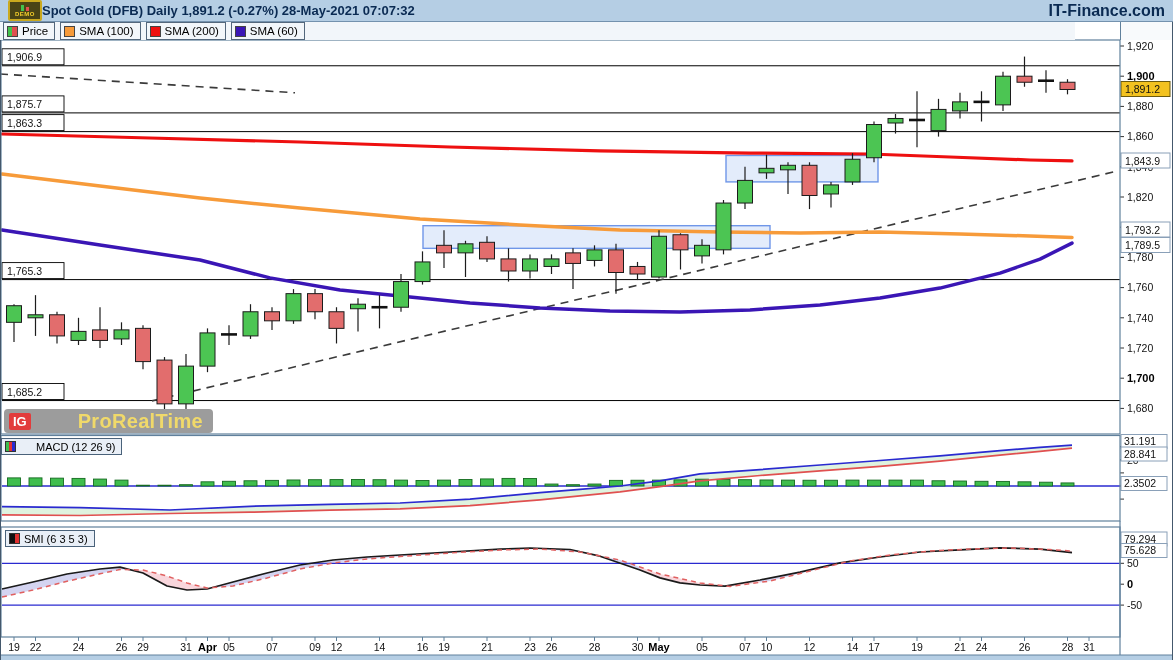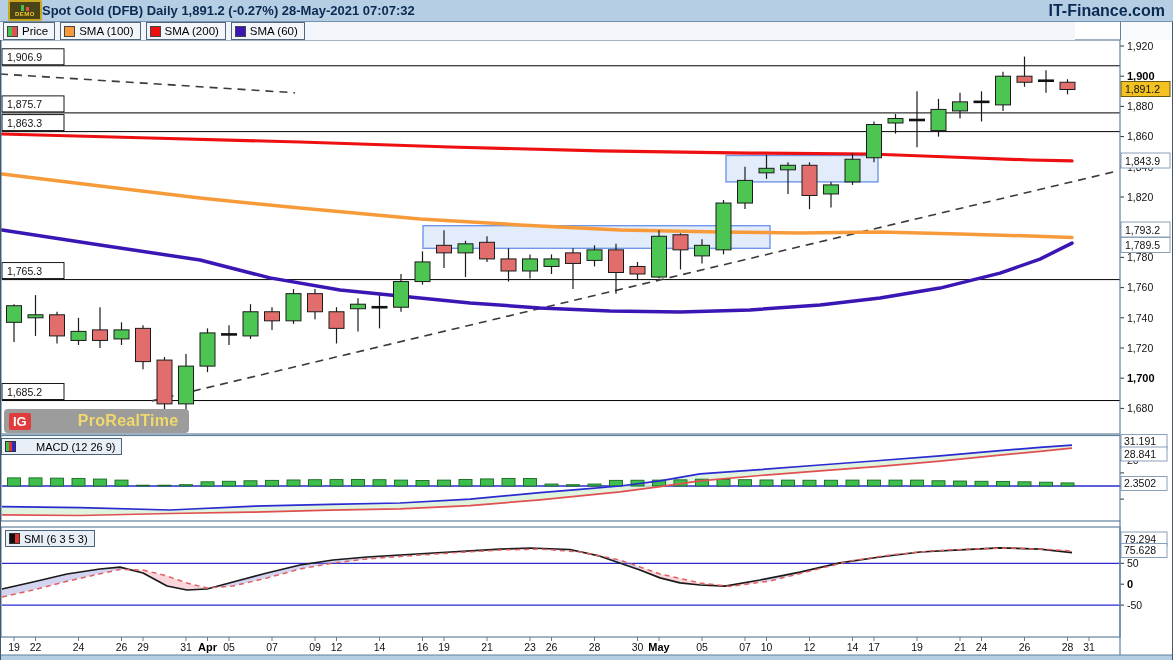--- a/index.html
+++ b/index.html
@@ -32,21 +32,21 @@
   
   .ind-label{position:absolute;display:flex;align-items:center;gap:4px;background:#e9eff7;
     border:1px solid #4a627a;height:15px;padding:0 6px 0 3px;font-size:11px;color:#000;z-index:3;}
   .ind-icon{width:11px;height:11px;border:1px solid #333;box-sizing:border-box;}
   .ic-macd{background:linear-gradient(90deg,#3fbe4d 34%,#e03030 34% 67%,#2a2ad0 67%);}
   .ic-smi{background:linear-gradient(90deg,#111 50%,#e03030 50%);}
   
   .prt{position:absolute;left:4px;top:409px;height:24px;background:#9c9c9c;border-radius:4px;
     display:flex;align-items:center;gap:7px;padding:0 10px 0 5px;z-index:3;}
   .ig{background:#e23b3b;color:#fff;font-weight:bold;font-size:13px;padding:1px 4px;border-radius:2px;}
-  .prt-name{color:#f0d96a;font-weight:bold;font-size:16px;letter-spacing:.3px;padding-left:40px;}
+  .prt-name{color:#f0d96a;font-weight:bold;font-size:20px;letter-spacing:.3px;padding-left:40px;}
   svg{position:absolute;left:0;top:0;z-index:1;}
   .ax{font:10.5px "Liberation Sans",sans-serif;fill:#111;}
   .axb{font:bold 11px "Liberation Sans",sans-serif;fill:#000;}
 </style>
 </head>
 <body>
 
 <div id="stage">
 
   <div class="topbar">

